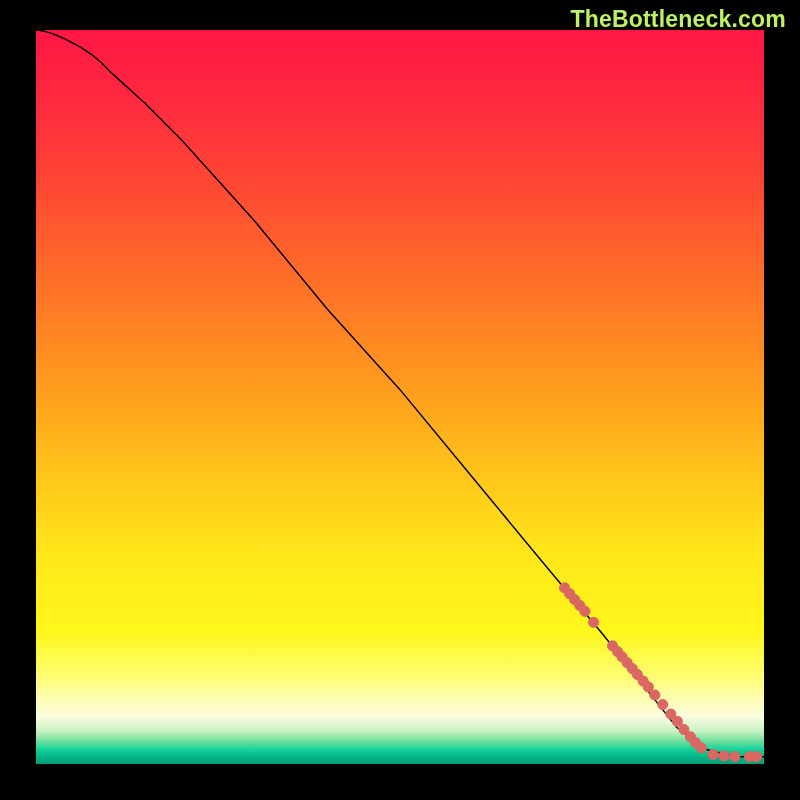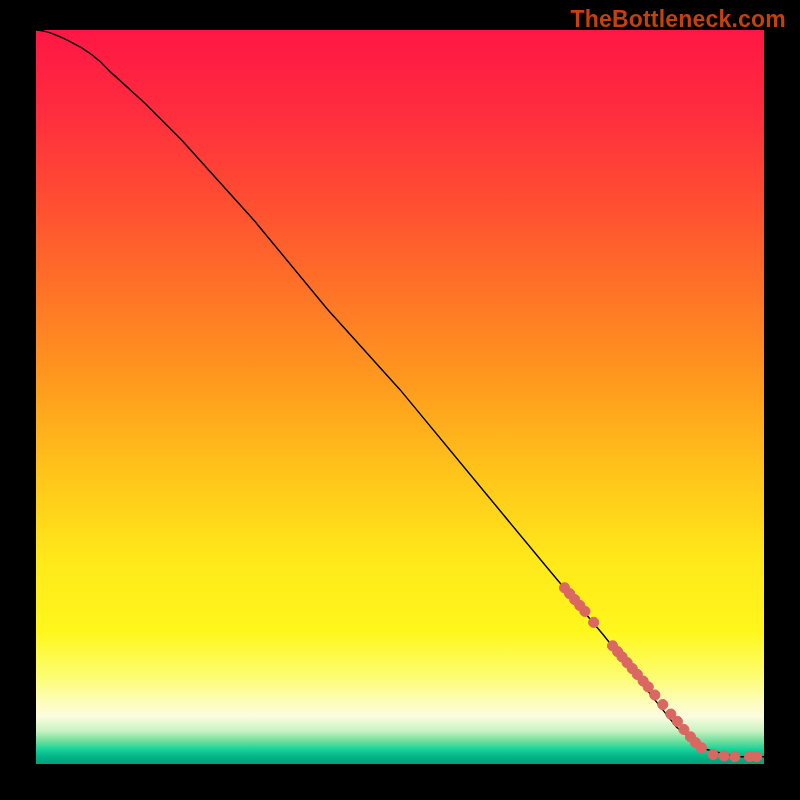--- a/index.html
+++ b/index.html
@@ -14,21 +14,21 @@
   .stage {
     position: relative;
     width: 800px;
     height: 800px;
     background: #000;
   }
   .watermark {
     position: absolute;
     top: 6px;
     right: 14px;
-    color: #c2410c;
+    color: #bef264;
     font-size: 23px;
     font-weight: 600;
     letter-spacing: 0.2px;
     z-index: 20;
   }
   .plot {
     position: absolute;
     left: 36px;
     top: 30px;
     width: 728px;

